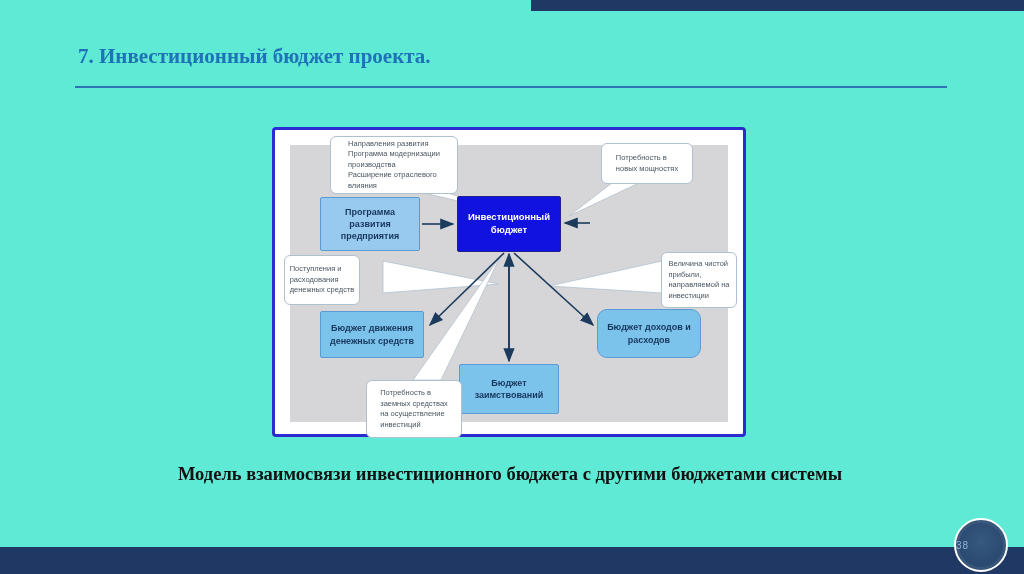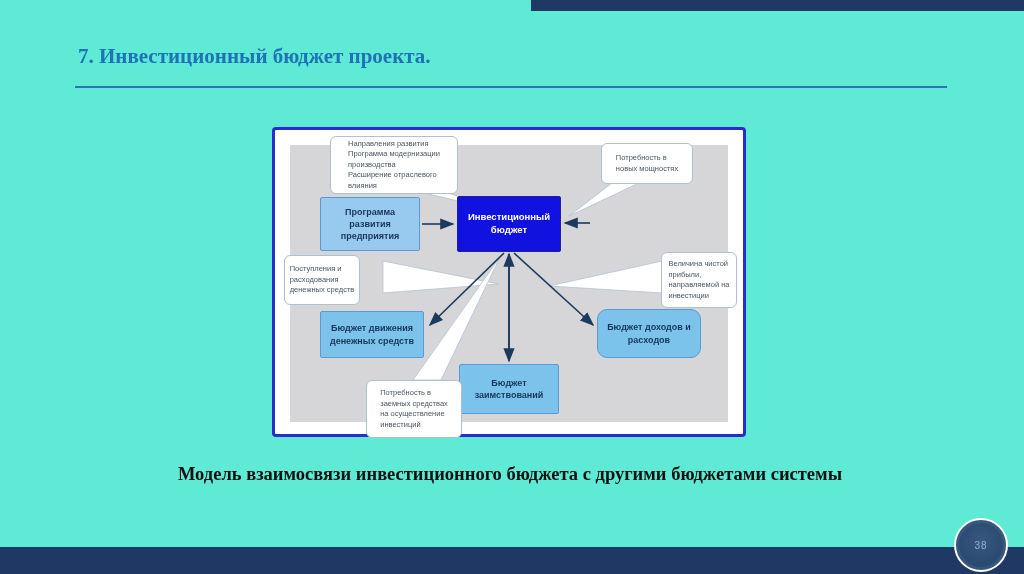--- a/index.html
+++ b/index.html
@@ -9,21 +9,21 @@
     font-family:"Liberation Sans",sans-serif;
     text-decoration:underline;
   }
   
   .top-bar{position:absolute;left:531px;top:0;width:493px;height:11px;background:#1F3864;}
   .bottom-bar{position:absolute;left:0;top:547px;width:1024px;height:27px;background:#1F3864;}
   .logo-circle{
     position:absolute;left:954px;top:518px;width:54px;height:54px;border-radius:50%;
     background:radial-gradient(circle at 50% 42%,#37587F 0%,#2B4B73 55%,#254569 100%);
     border:2px solid #ffffff;box-sizing:border-box;z-index:6;
-    display:flex;align-items:center;justify-content:center;
+    display:flex;align-items:center;justify-content:flex-start;
     box-shadow:inset 0 0 0 3px rgba(255,255,255,0.07);
   }
   .logo-circle span{color:#9FC3E6;font-size:10px;opacity:.85;letter-spacing:1px;}
   .title{
     position:absolute;left:78px;top:44px;margin:0;
     font-family:"Liberation Serif",serif;font-size:21px;font-weight:bold;color:#1E72B8;
   }
   .rule{position:absolute;left:75px;top:86px;width:872px;height:2px;background:#2E74B5;}
   .caption{
     position:absolute;left:0;top:452px;width:996px;margin:12px;text-align:center;

